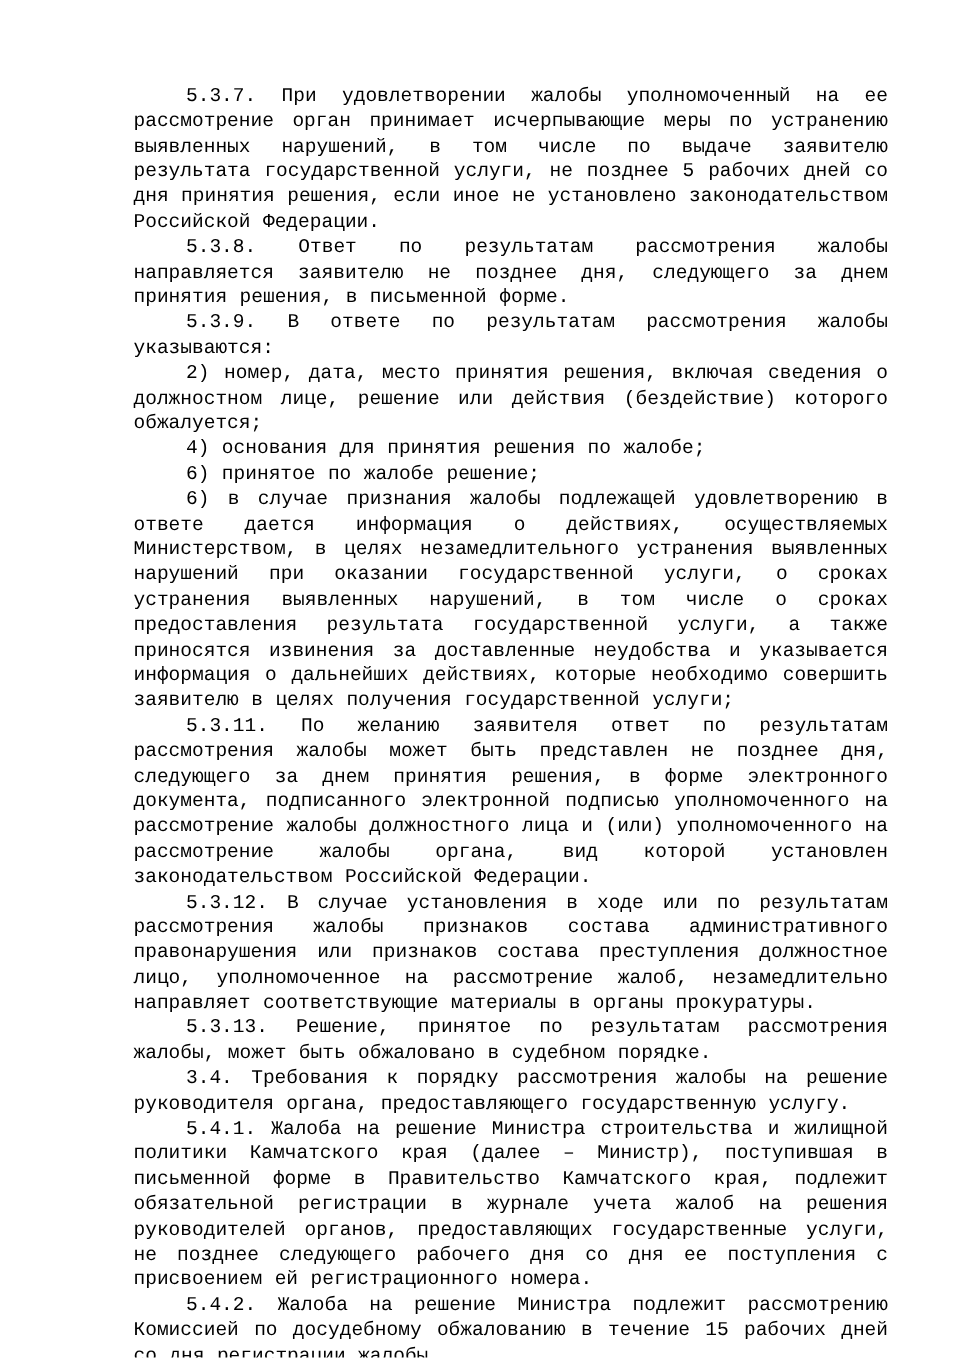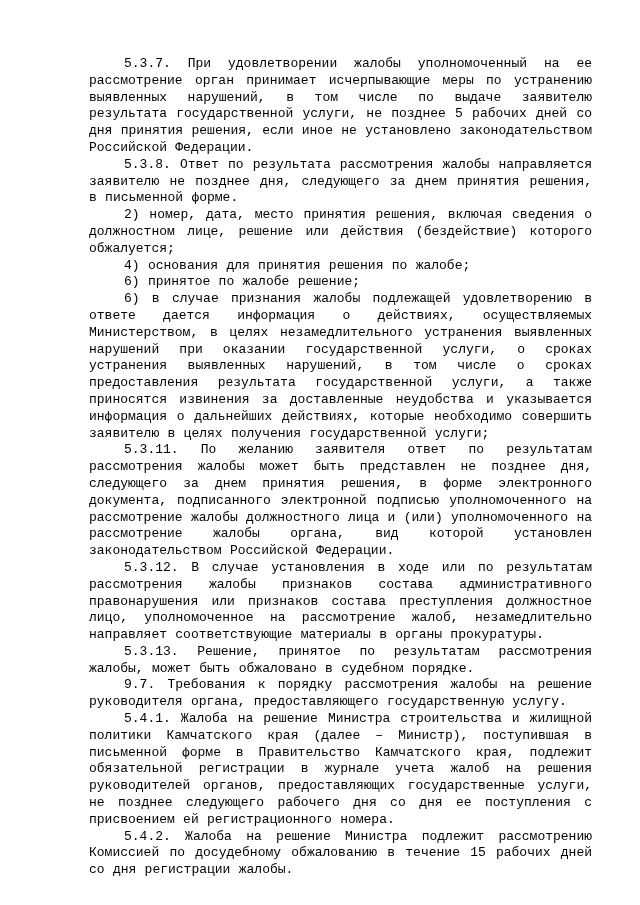--- a/index.html
+++ b/index.html
@@ -24,24 +24,25 @@
       text-indent: 35px;
       margin: 0;
       word-spacing: 0.5px;
     }
   </style>
 </head>
 <body>
 
 <div class="page">
   <p class="para">5.3.7. При удовлетворении жалобы уполномоченный на ее рассмотрение орган принимает исчерпывающие меры по устранению выявленных нарушений, в том числе по выдаче заявителю результата государственной услуги, не позднее 5 рабочих дней со дня принятия решения, если иное не установлено законодательством Российской Федерации.</p>
-  <p class="para">5.3.8. Ответ по результата рассмотрения жалобы направляется заявителю не позднее дня, следующего за днем принятия решения, в письменной форме.</p>
+  <p class="para">5.3.8. Ответ по результатам рассмотрения жалобы направляется заявителю не позднее дня, следующего за днем принятия решения, в письменной форме.</p>
+  <p class="para">5.3.9. В ответе по результатам рассмотрения жалобы указываются:</p>
   <p class="para">2) номер, дата, место принятия решения, включая сведения о должностном лице, решение или действия (бездействие) которого обжалуется;</p>
   <p class="para">4) основания для принятия решения по жалобе;</p>
   <p class="para">6) принятое по жалобе решение;</p>
   <p class="para">6) в случае признания жалобы подлежащей удовлетворению в ответе дается информация о действиях, осуществляемых Министерством, в целях незамедлительного устранения выявленных нарушений при оказании государственной услуги, о сроках устранения выявленных нарушений, в том числе о сроках предоставления результата государственной услуги, а также приносятся извинения за доставленные неудобства и указывается информация о дальнейших действиях, которые необходимо совершить заявителю в целях получения государственной услуги;</p>
   <p class="para">5.3.11. По желанию заявителя ответ по результатам рассмотрения жалобы может быть представлен не позднее дня, следующего за днем принятия решения, в форме электронного документа, подписанного электронной подписью уполномоченного на рассмотрение жалобы должностного лица и (или) уполномоченного на рассмотрение жалобы органа, вид которой установлен законодательством Российской Федерации.</p>
   <p class="para">5.3.12. В случае установления в ходе или по результатам рассмотрения жалобы признаков состава административного правонарушения или признаков состава преступления должностное лицо, уполномоченное на рассмотрение жалоб, незамедлительно направляет соответствующие материалы в органы прокуратуры.</p>
   <p class="para">5.3.13. Решение, принятое по результатам рассмотрения жалобы, может быть обжаловано в судебном порядке.</p>
-  <p class="para">9.7. Требования к порядку рассмотрения жалобы на решение руководителя органа, предоставляющего государственную услугу.</p>
+  <p class="para">3.4. Требования к порядку рассмотрения жалобы на решение руководителя органа, предоставляющего государственную услугу.</p>
   <p class="para">5.4.1. Жалоба на решение Министра строительства и жилищной политики Камчатского края (далее – Министр), поступившая в письменной форме в Правительство Камчатского края, подлежит обязательной регистрации в журнале учета жалоб на решения руководителей органов, предоставляющих государственные услуги, не позднее следующего рабочего дня со дня ее поступления с присвоением ей регистрационного номера.</p>
   <p class="para">5.4.2. Жалоба на решение Министра подлежит рассмотрению Комиссией по досудебному обжалованию в течение 15 рабочих дней со дня регистрации жалобы.</p>
 </div>
 
 </body></html>

